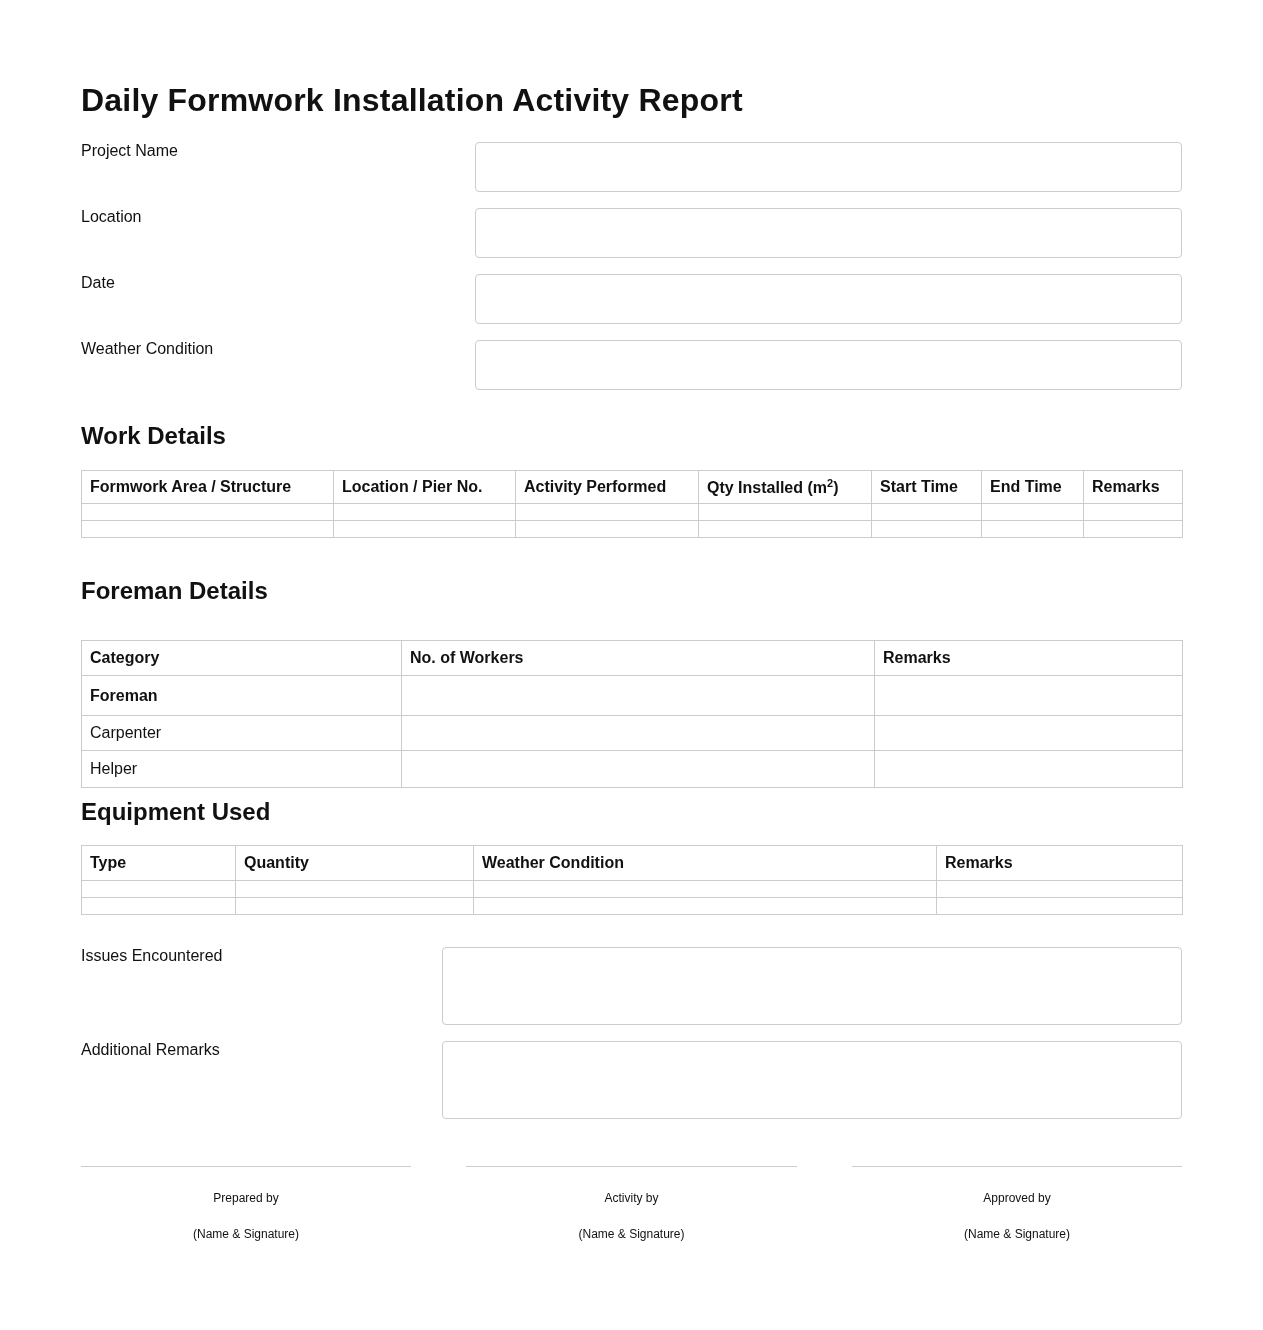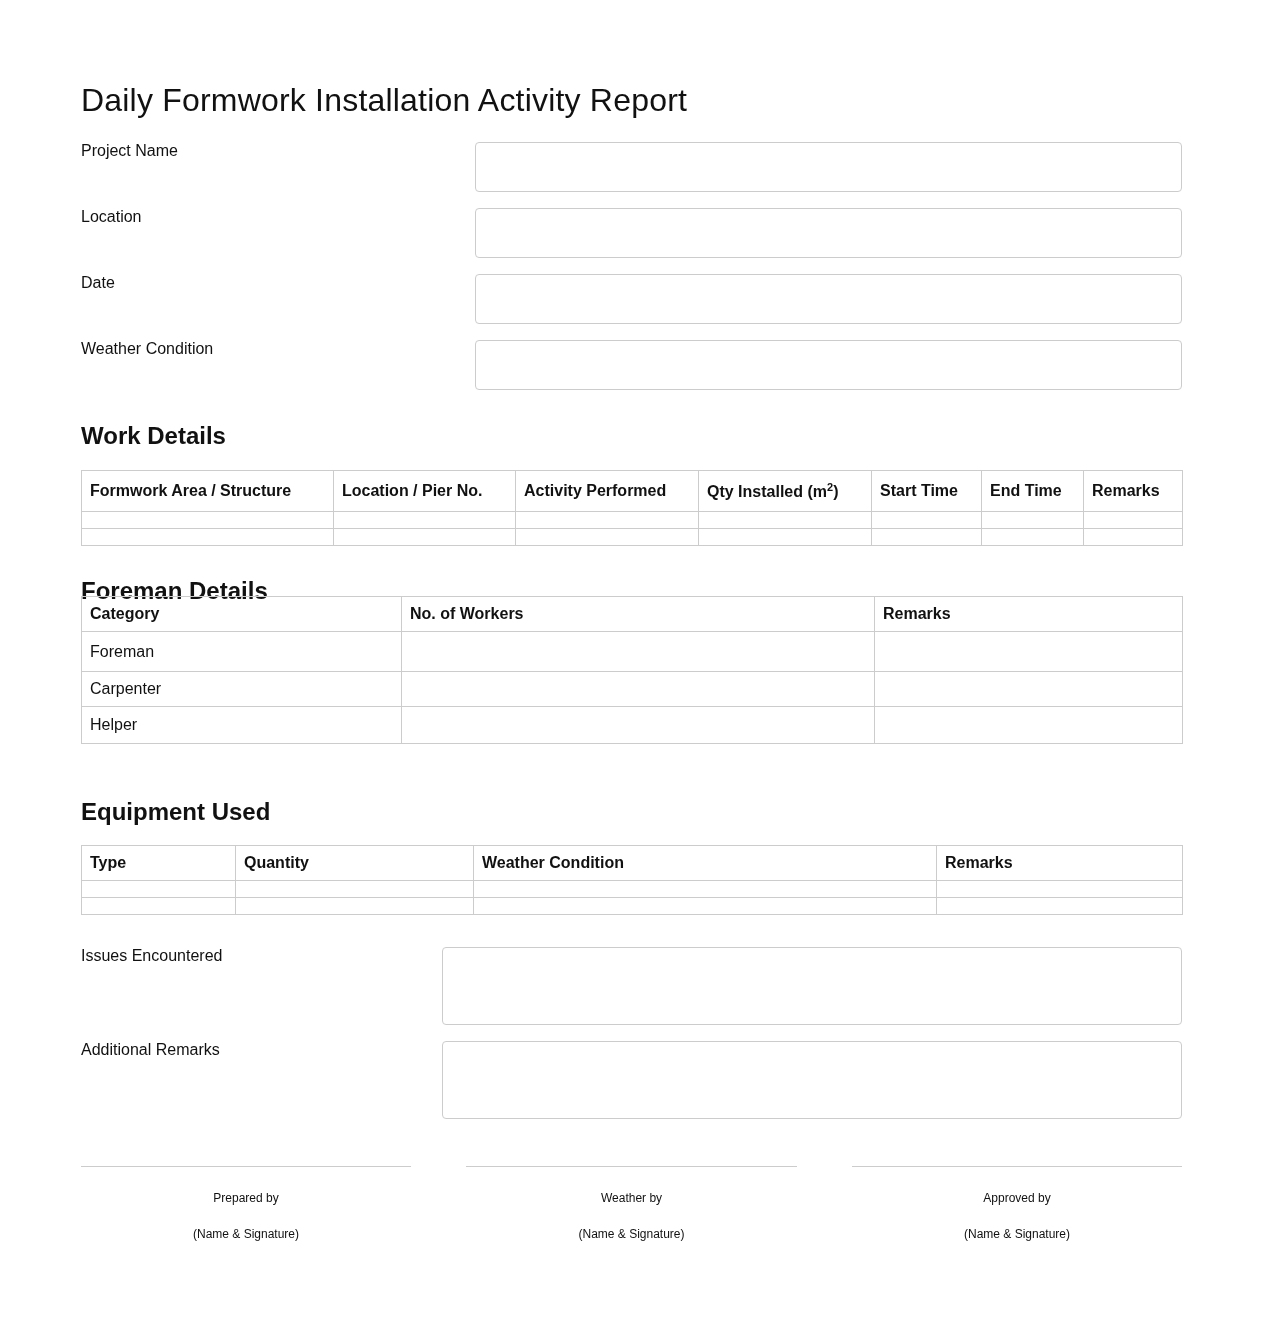--- a/index.html
+++ b/index.html
@@ -3,21 +3,21 @@
 <meta charset="utf-8">
 <style>
   html, body { margin: 0; padding: 0; background: #ffffff; }
   body {
     width: 1263px; height: 1330px; position: relative; overflow: hidden;
     font-family: "Liberation Sans", sans-serif; color: #111;
   }
   .page { position: absolute; left: 81px; top: 0; width: 1101px; }
   h1 {
     position: absolute; left: 0; top: 82px; margin: 0;
-    font-size: 32px; font-weight: normal; letter-spacing: 0.2px; white-space: nowrap;
+    font-size: 32px; font-weight: bold; letter-spacing: 0.2px; white-space: nowrap;
   }
   .field-row { position: absolute; left: 0; width: 1101px; }
   .field-label { position: absolute; left: 0; top: 0; font-size: 16px; }
   .field-input {
     position: absolute; box-sizing: border-box; border: 1px solid #cccccc;
     border-radius: 4px; background: #fff;
   }
   h2 {
     position: absolute; left: 0; margin: 0; font-size: 24px; font-weight: bold; white-space: nowrap;
   }
@@ -61,21 +61,21 @@
     <colgroup>
       <col style="width:252px">
         <col style="width:182px">
         <col style="width:183px">
         <col style="width:173px">
         <col style="width:110px">
         <col style="width:102px">
         <col style="width:99px">
     </colgroup>
     <tbody>
-        <tr style="height:41px;">
+        <tr style="height:33px;">
       <th>Formwork Area / Structure</th>
       <th>Location / Pier No.</th>
       <th>Activity Performed</th>
       <th><span>Qty Installed (m</span><sup style="font-size:11px;">2</sup><span>)</span></th>
       <th>Start Time</th>
       <th>End Time</th>
       <th>Remarks</th>
     </tr>
     <tr style="height:17px;">
       <td></td>
@@ -92,33 +92,33 @@
       <td></td>
       <td></td>
       <td></td>
       <td></td>
       <td></td>
     </tr>
   </tbody>
     </table>
 
   <h2 style="top:577px;">Foreman Details</h2>
-  <table style="top:596px;border-radius:8px;">
+  <table style="top:640px;border-radius:8px;">
     <colgroup>
       <col style="width:320px">
         <col style="width:473px">
         <col style="width:308px">
     </colgroup>
     <tbody>
         <tr style="height:35px;">
       <th>Category</th>
       <th>No. of Workers</th>
       <th>Remarks</th>
     </tr>
-    <tr style="height:40px;">
+    <tr style="height:40px;font-weight:bold;">
       <td>Foreman</td>
       <td></td>
       <td></td>
     </tr>
     <tr style="height:35px;">
       <td>Carpenter</td>
       <td></td>
       <td></td>
     </tr>
     <tr style="height:37px;">
@@ -168,21 +168,21 @@
     <div class="field-input" style="left:361px; top:0; width:740px; height:78px;"></div>
   </div>
 
   <div>
     <div class="sig-line" style="left:0; top:1166px; width:330px;"></div>
     <div class="sig-text" style="left:0; top:1191px; width:330px;">Prepared by</div>
     <div class="sig-text" style="left:0; top:1227px; width:330px;">(Name &amp; Signature)</div>
   </div>
   <div>
     <div class="sig-line" style="left:385px; top:1166px; width:331px;"></div>
-    <div class="sig-text" style="left:385px; top:1191px; width:331px;">Weather by</div>
+    <div class="sig-text" style="left:385px; top:1191px; width:331px;">Activity by</div>
     <div class="sig-text" style="left:385px; top:1227px; width:331px;">(Name &amp; Signature)</div>
   </div>
   <div>
     <div class="sig-line" style="left:771px; top:1166px; width:330px;"></div>
     <div class="sig-text" style="left:771px; top:1191px; width:330px;">Approved by</div>
     <div class="sig-text" style="left:771px; top:1227px; width:330px;">(Name &amp; Signature)</div>
   </div>
 </div>
 
 </body></html>

